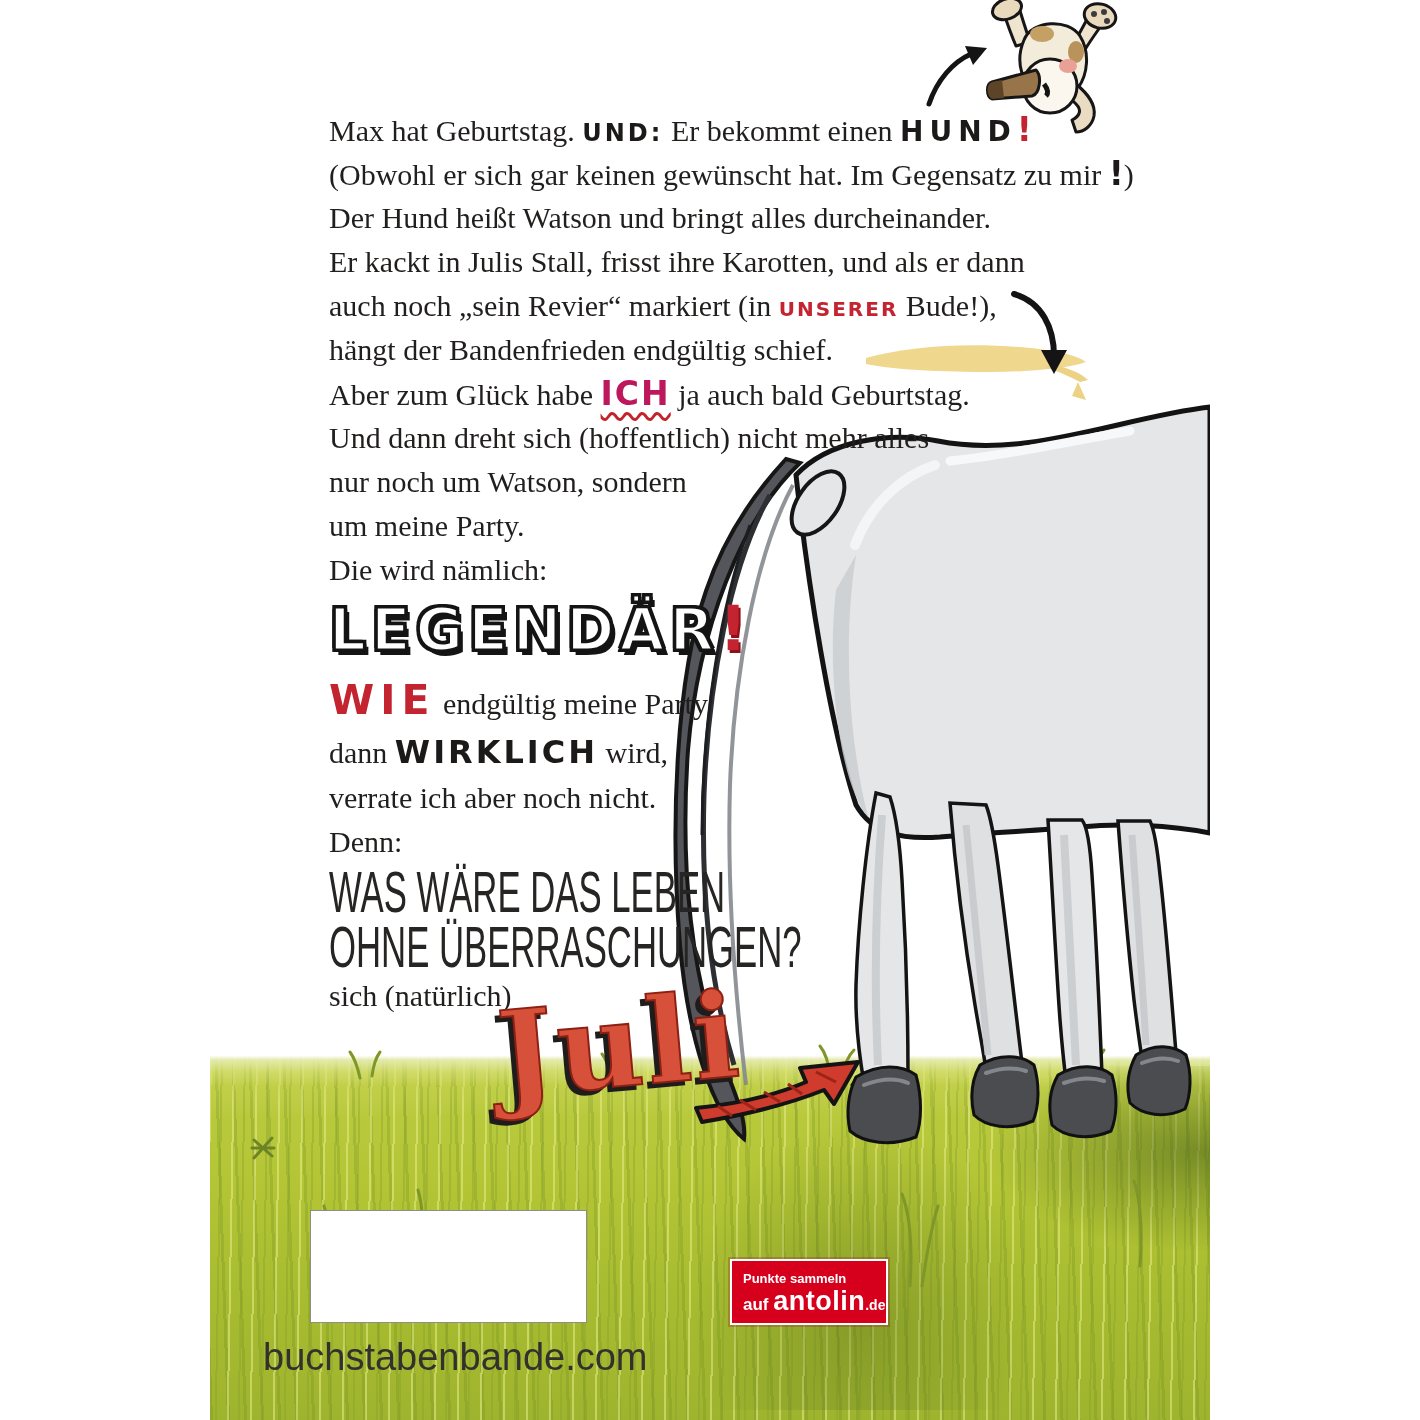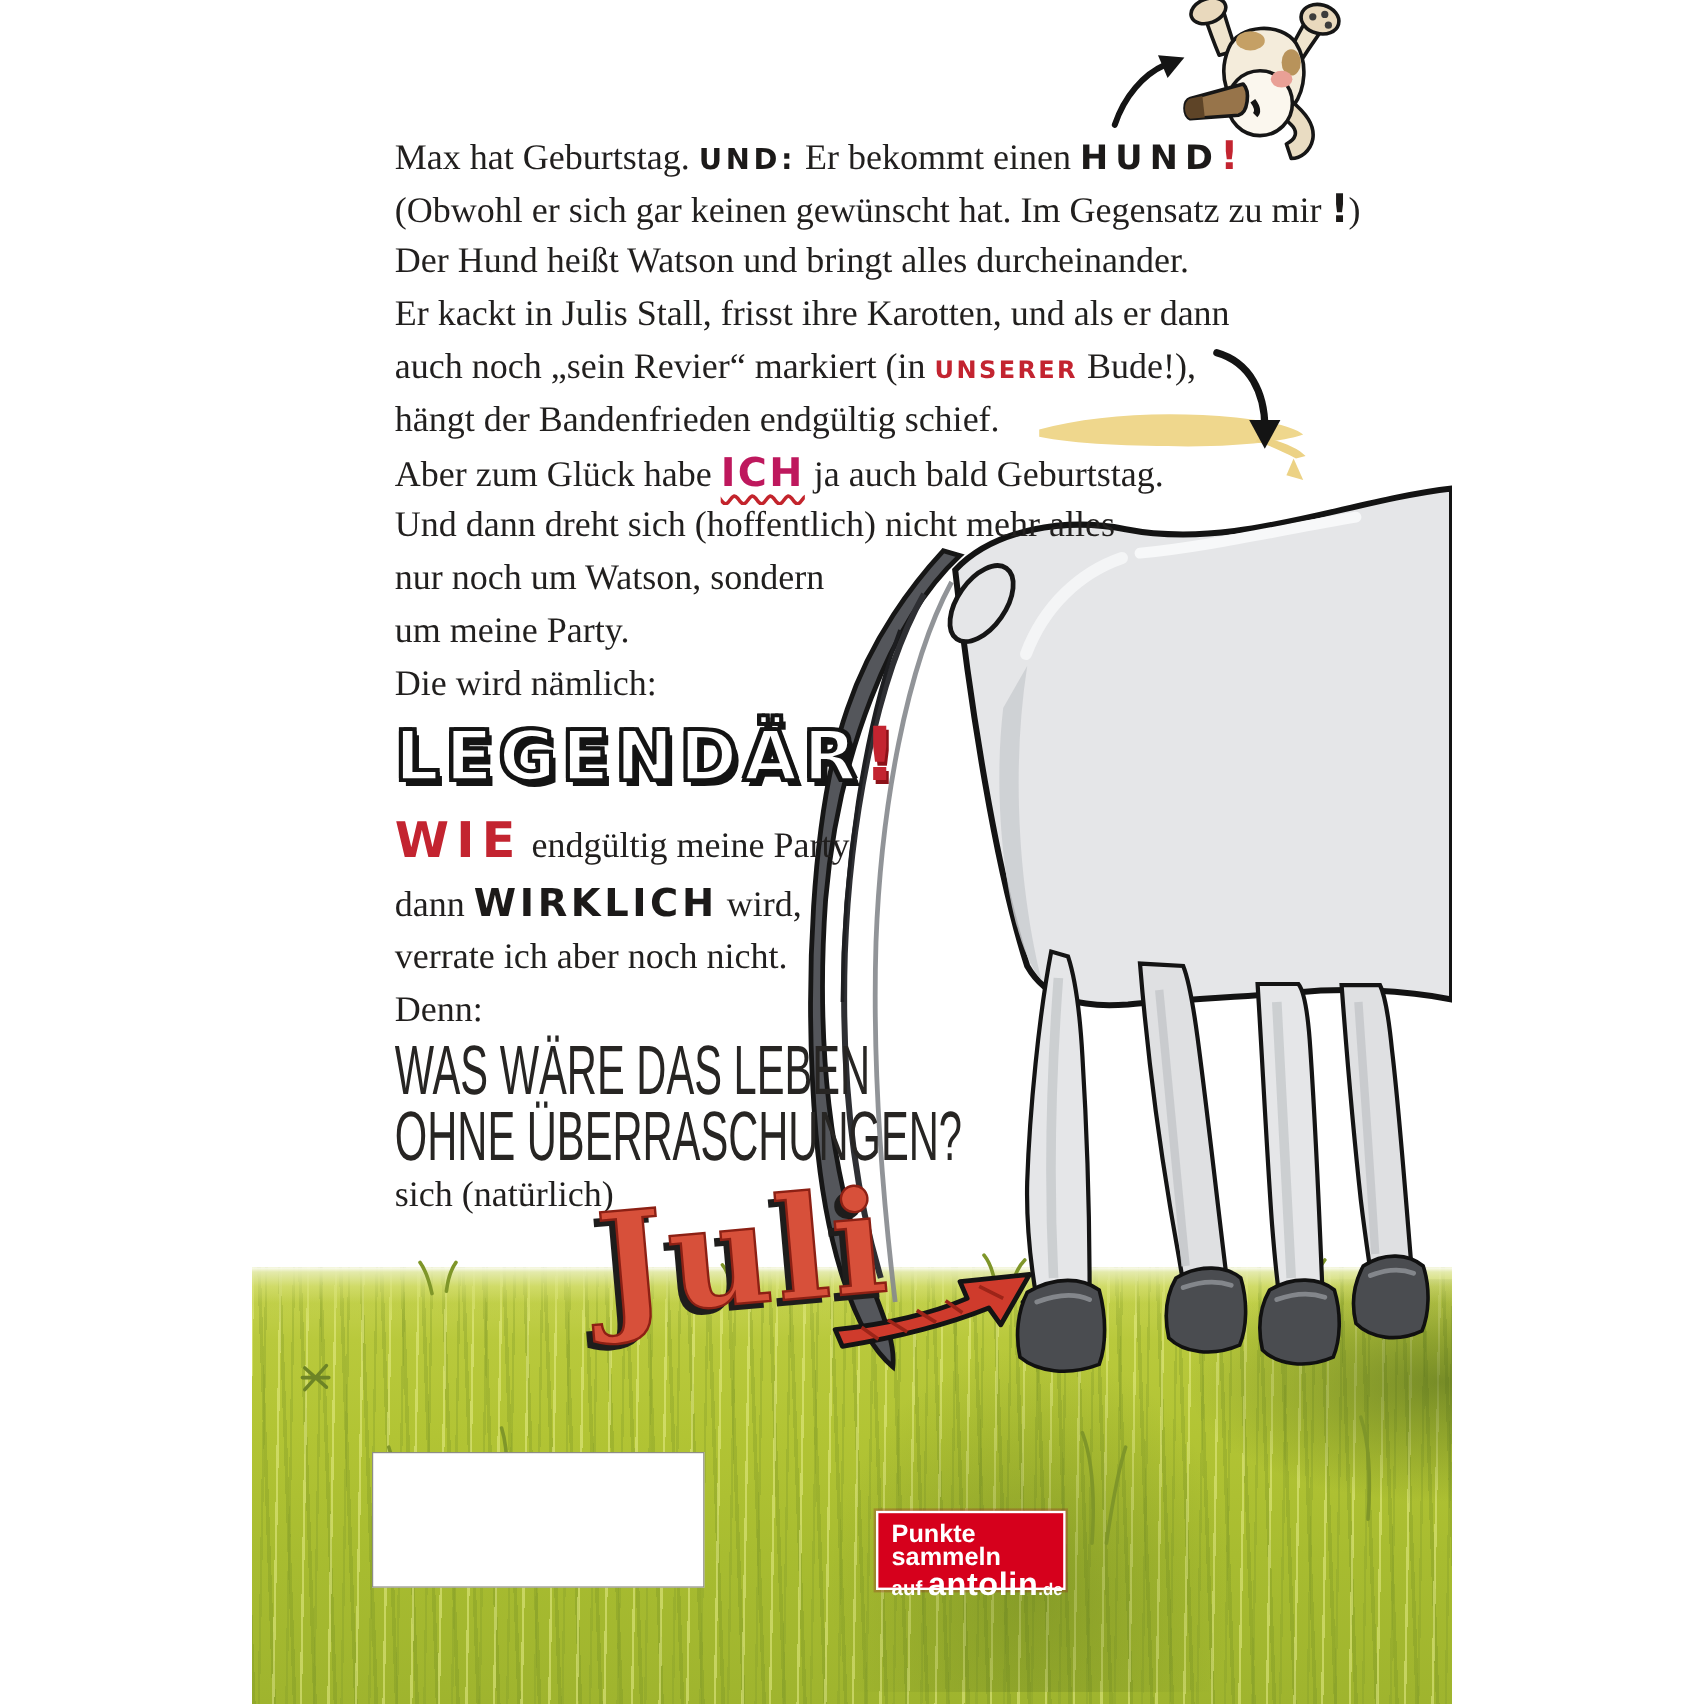--- a/index.html
+++ b/index.html
@@ -61,21 +61,21 @@
   .arrow-down{position:absolute;left:798px;top:288px;z-index:2;}
   .yellow-swoosh{position:absolute;left:640px;top:324px;z-index:1;}
   .horse-illu{position:absolute;left:440px;top:395px;z-index:3;}
 
   
   .isbn-box{position:absolute;left:100px;top:1210px;width:277px;height:113px;z-index:4;
       background:#ffffff;border:1px solid #8e8e86;box-sizing:border-box;}
   .antolin{position:absolute;left:520px;top:1259px;width:158px;height:66px;z-index:4;
       background:#d6001c;border:2px solid #ffffff;box-shadow:0 0 0 2px rgba(150,35,35,.30);
       box-sizing:border-box;padding:8px 0 0 11px;color:#fff;font-family:"Liberation Sans",sans-serif;}
-  .antolin .l1{font-size:21px;font-weight:700;line-height:19px;}
+  .antolin .l1{font-size:13px;font-weight:700;line-height:19px;}
   .antolin .l2{font-size:17px;font-weight:700;line-height:26px;}
   .antolin .brand{font-size:27px;letter-spacing:0.5px;}
   .antolin .tld{font-size:14px;}
   .website{position:absolute;left:53px;top:1336px;z-index:4;
       font-family:"Liberation Sans",sans-serif;font-size:38px;color:#33312d;}
 </style>
 </head>
 <body>
 
 <div class="cover">
@@ -204,14 +204,15 @@
     <path d="M30,64 L44,74 M52,58 L68,68 M76,50 L92,60 M100,42 L114,52 M128,30 L148,40" stroke="#9c2418" stroke-width="3"></path>
   </svg>
 
   <div class="isbn-box"></div>
 
   <div class="antolin">
     <div class="l1">Punkte sammeln</div>
     <div class="l2"><span>auf </span><span class="brand">antolin</span><span class="tld">.de</span></div>
   </div>
 
+  <div class="website">buchstabenbande.com</div>
 
 </div>
 
 </body></html>

